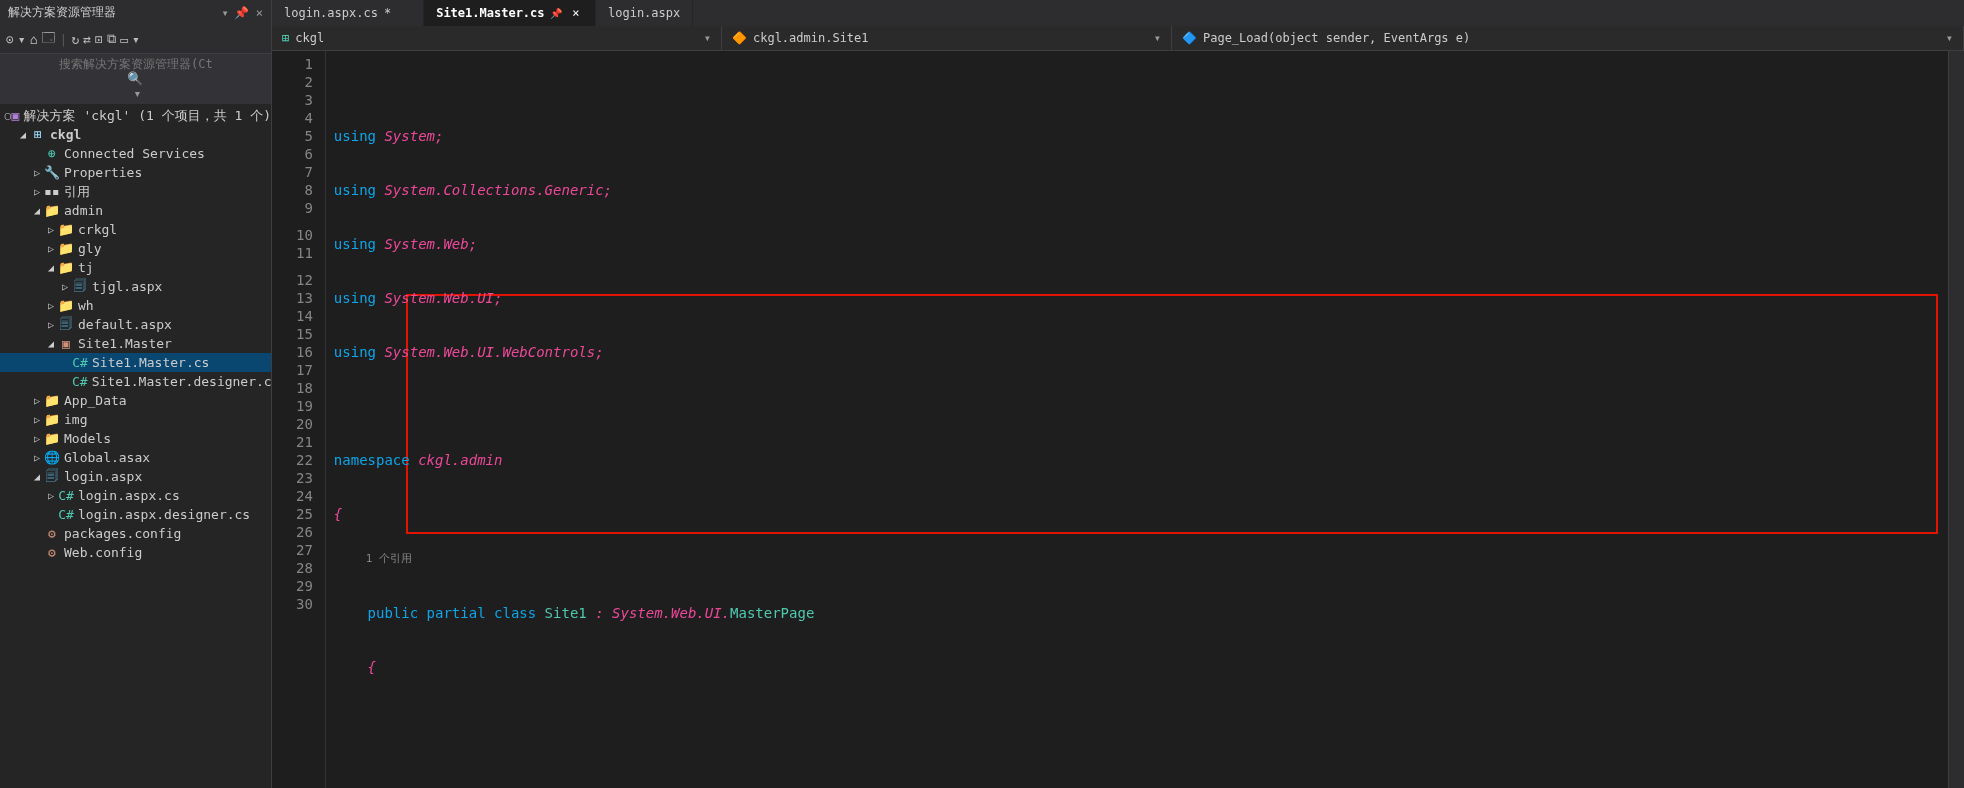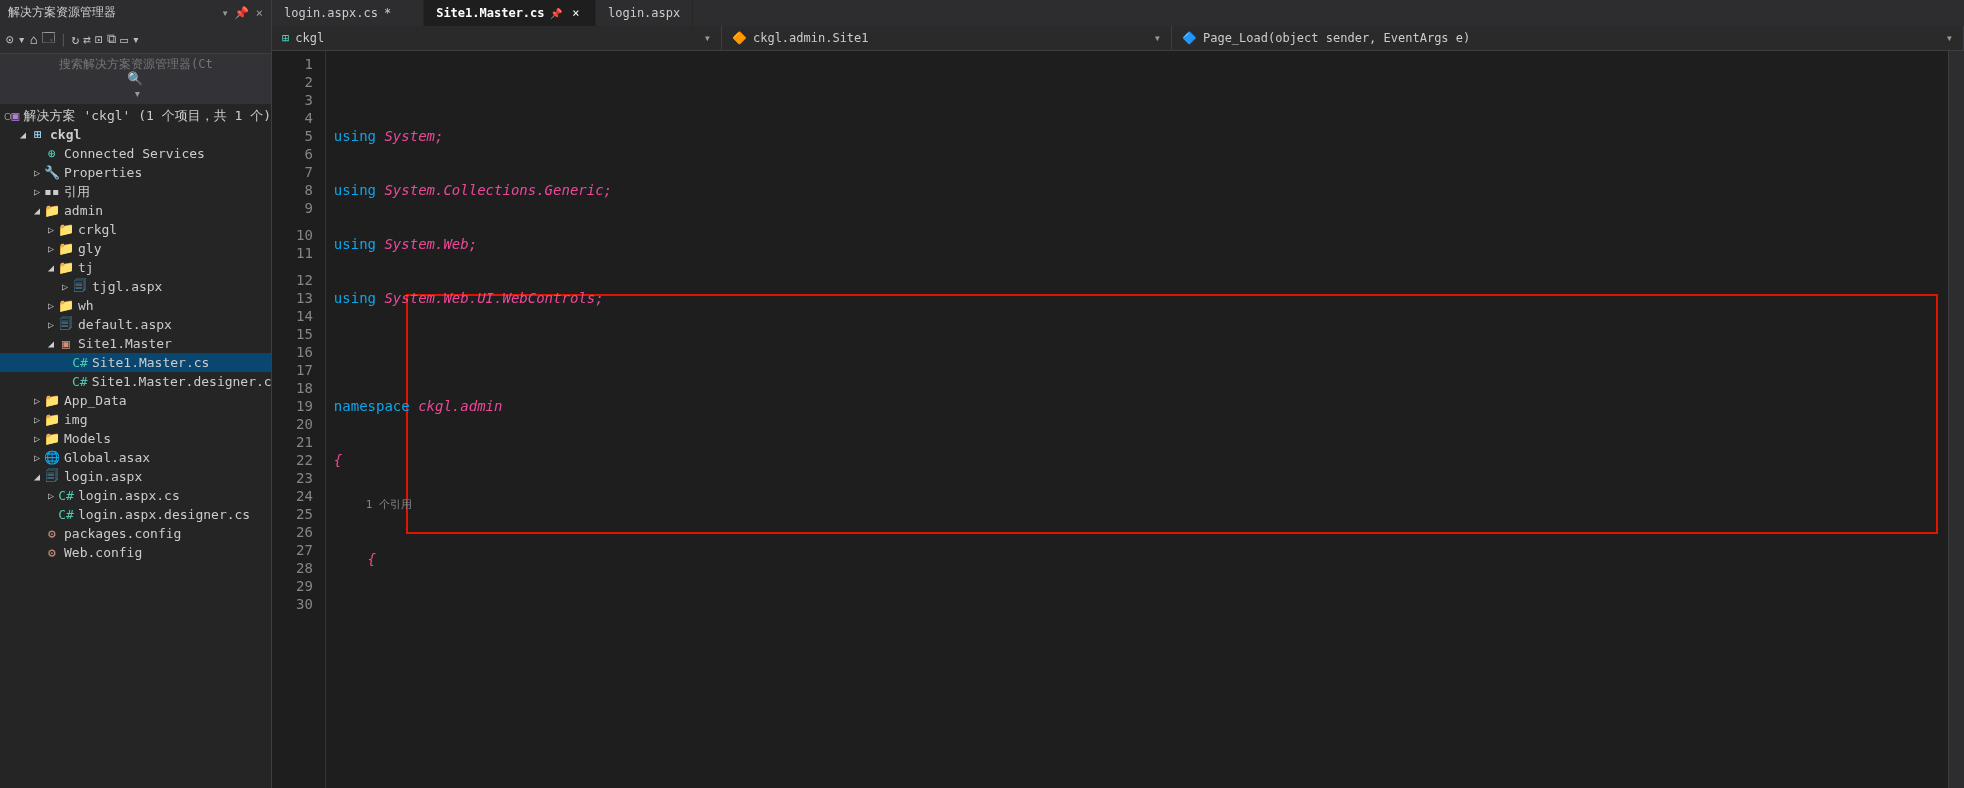--- a/index.html
+++ b/index.html
@@ -279,25 +279,27 @@
         <div>29</div>
         <div>30</div>
     </div>
 
     <div class="code">
       <div class="highlight-region red-box" style="top:243px;height:240px;left:80px;right:10px;"></div>
 
       <div class="line"><span class="k-blue">using</span><span class="k-white"> System;</span></div>
       <div class="line"><span class="k-blue">using</span><span class="k-white"> System.Collections.Generic;</span></div>
       <div class="line"><span class="k-blue">using</span><span class="k-white"> System.Web;</span></div>
+      <div class="line"><span class="k-blue">using</span><span class="k-white"> System.Web.UI;</span></div>
       <div class="line"><span class="k-blue">using</span><span class="k-white"> System.Web.UI.WebControls;</span></div>
       <div class="line"></div>
       <div class="line"><span class="k-blue">namespace</span><span class="k-white"> ckgl.admin</span></div>
       <div class="line"><span class="k-white">{</span></div>
       <div class="line" style="height:9px;position:relative;"><span class="fold-hint">1 个引用</span></div>
+      <div class="line"><span class="k-blue">    public</span><span class="k-blue"> partial</span><span class="k-blue"> class</span><span class="k-teal"> Site1</span><span class="k-white"> : System.Web.UI.</span><span class="k-teal">MasterPage</span></div>
       <div class="line"><span class="k-white">    {</span></div>
       
       
       
       
       
       
       
       
       

